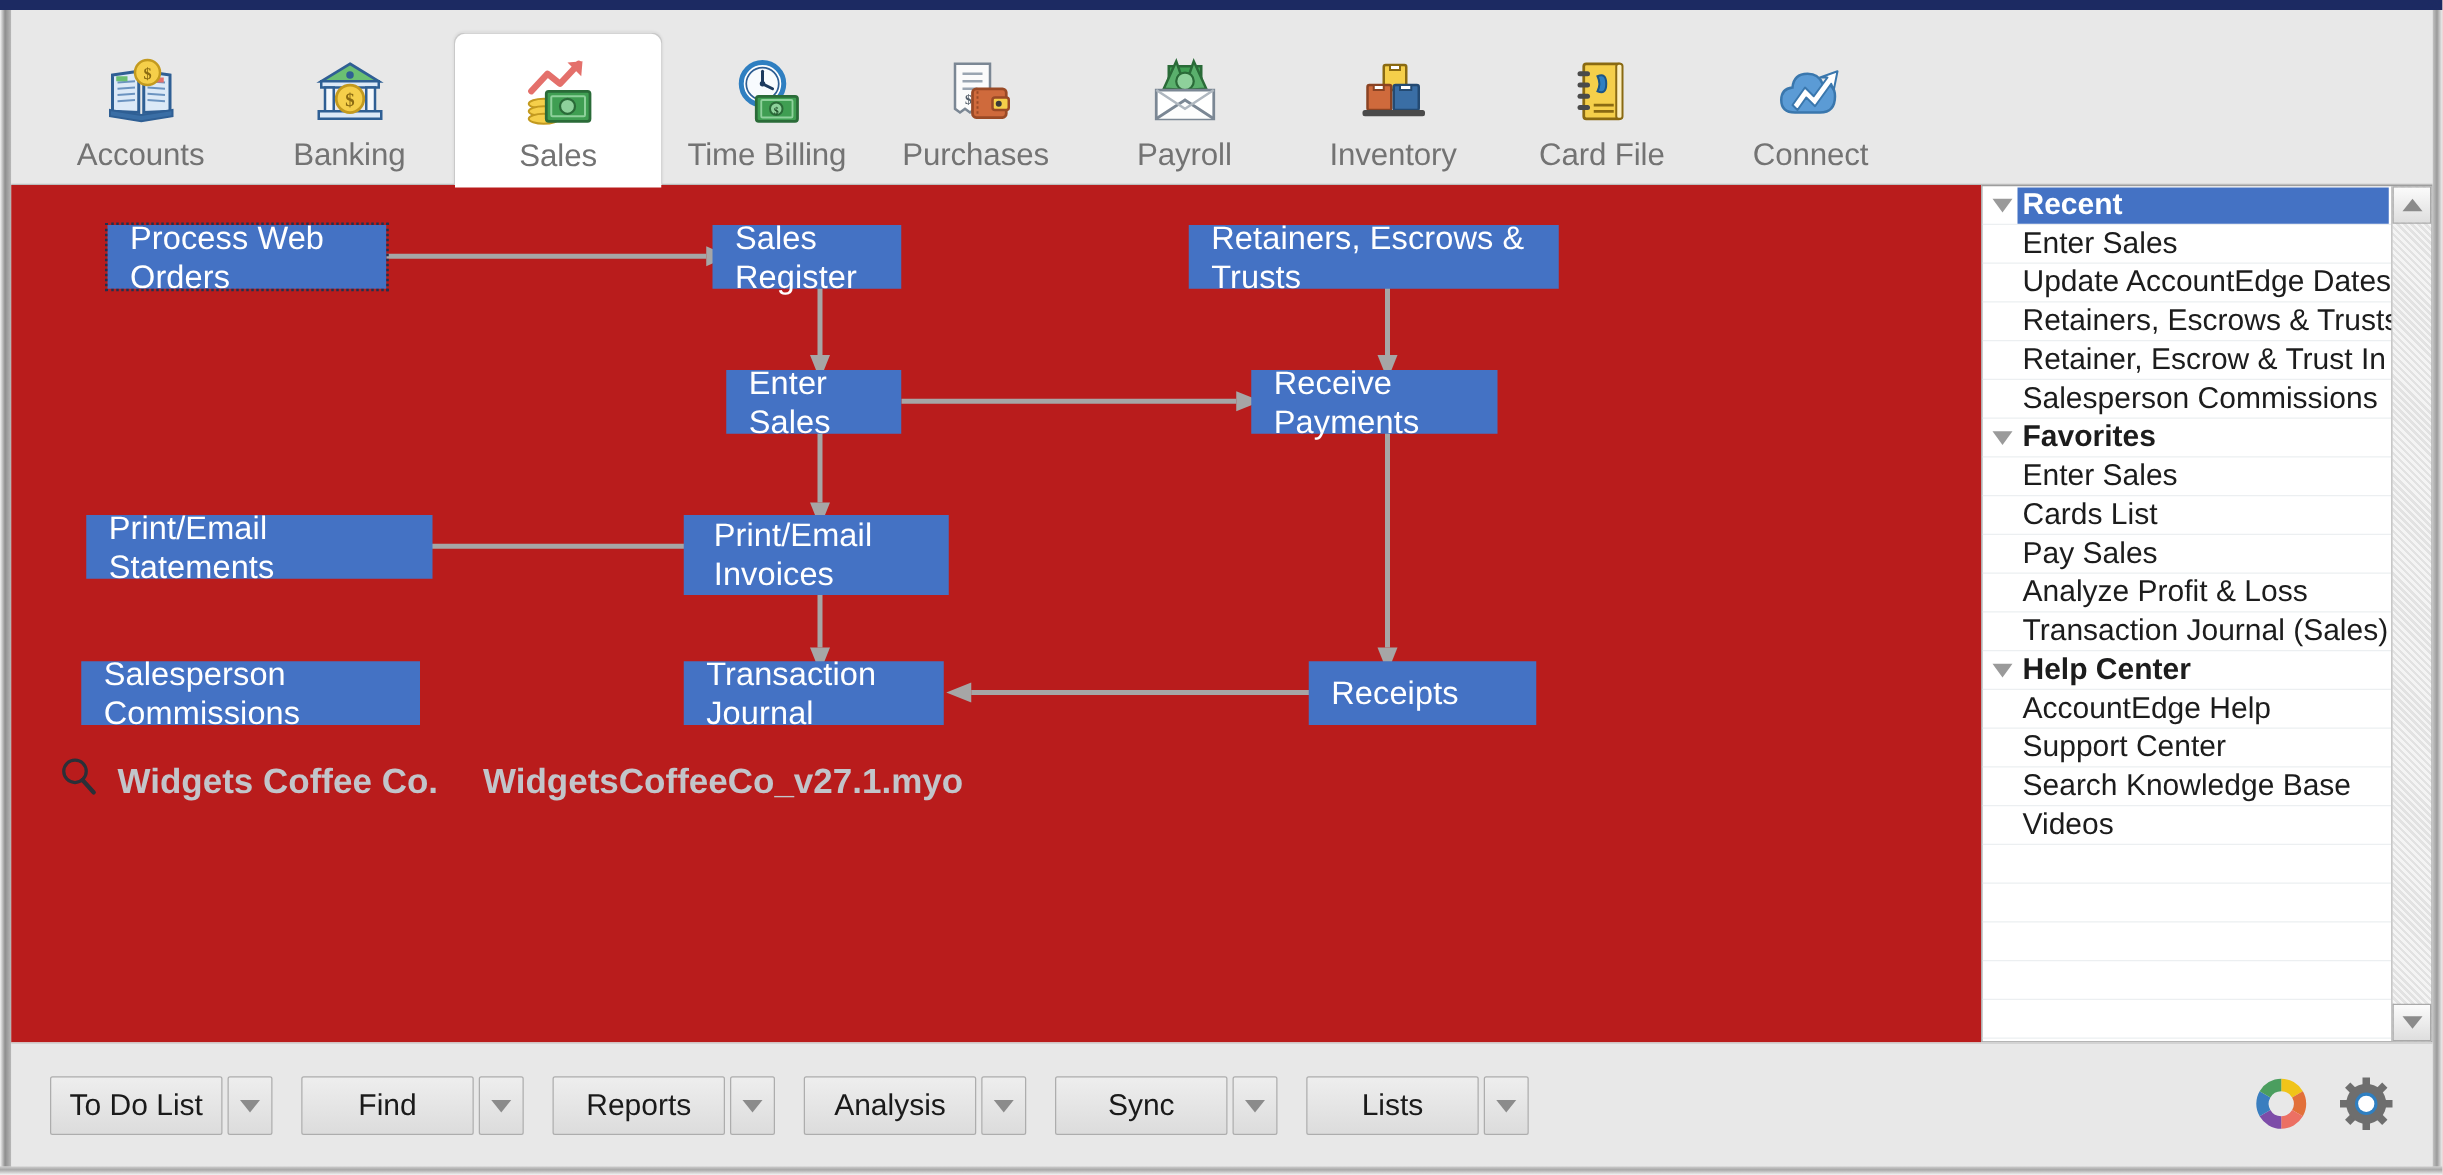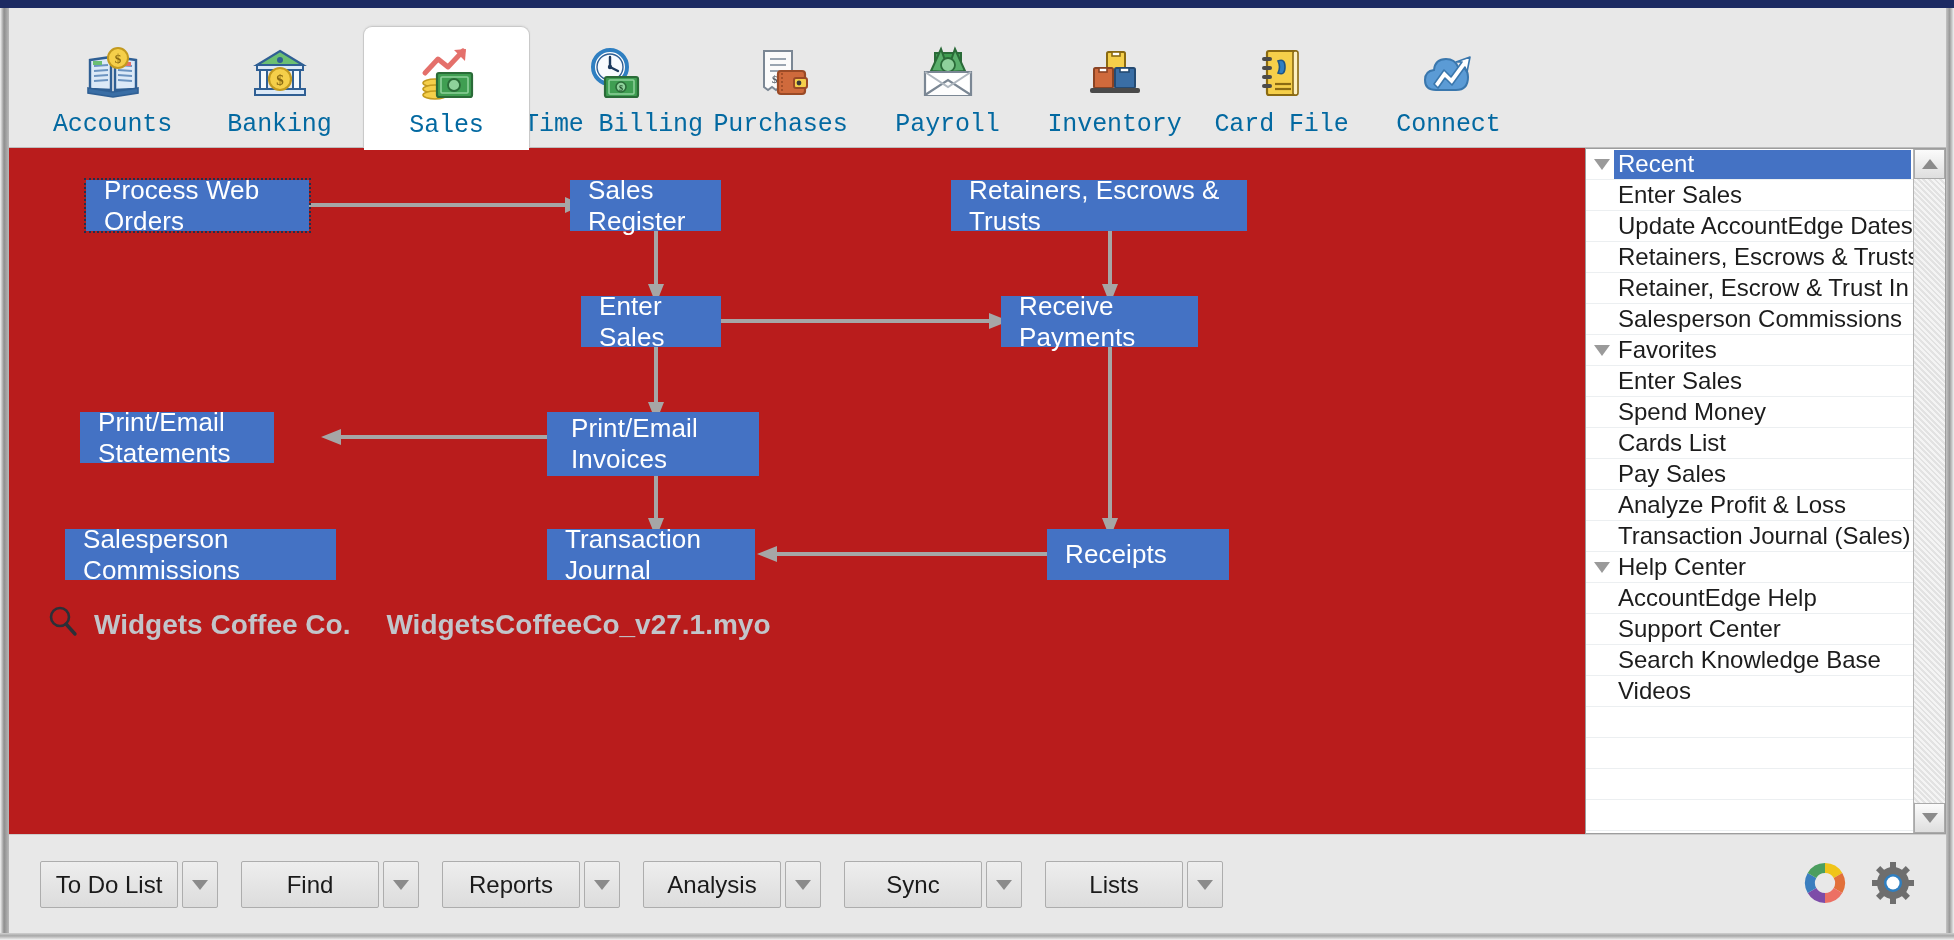--- a/index.html
+++ b/index.html
@@ -69,24 +69,23 @@
     content: ""; position: absolute; left: 0; right: 0; bottom: -2px;
     height: 3px; background: #ffffff;
   }
   .tab-icon {
     width: 62px; height: 62px;
     display: flex; align-items: center; justify-content: center;
   }
   .tab-label {
     margin-top: 6px;
     font-size: 25px;
-    color: #0369a1;
+    color: #737373;
     letter-spacing: -0.1px;
     white-space: nowrap;
-    font-family: Liberation Mono, monospace;
   }
 
   
   .canvas {
     position: absolute; left: 9px; top: 148px;
     width: 1576px; height: 686px;
     background: #b91c1c;
     overflow: hidden;
   }
   .node {
@@ -133,21 +132,21 @@
     height: 31px;
     border-bottom: 1px solid #eceff1;
     display: flex; align-items: center;
     font-size: 24px;
     color: #1c1c1c;
     white-space: nowrap;
     box-sizing: border-box;
     padding-right: 2px;
   }
   .srow.group {
-    font-weight: normal;
+    font-weight: bold;
     padding-left: 4px;
     text-align: right;
   }
   .srow.group .tri {
     width: 24px; height: 31px;
     display: flex; align-items: center; justify-content: center;
     flex: 0 0 auto;
   }
   .srow.group .tri svg { display: block; }
   .srow.group .gl {
@@ -477,21 +476,21 @@
     </div>
 
     <div class="node" style="left:572px; top:148px; width:140px; height:51px;">
       <span>Enter Sales</span>
     </div>
 
     <div class="node" style="left:992px; top:148px; width:197px; height:51px;">
       <span>Receive Payments</span>
     </div>
 
-    <div class="node" style="left:71px; top:264px; width:194px; height:51px;">
+    <div class="node" style="left:60px; top:264px; width:277px; height:51px;">
       <span>Print/Email Statements</span>
     </div>
 
     <div class="node" style="left:538px; top:264px; width:212px; height:64px;padding-left:24px;">
       <span>Print/Email Invoices</span>
     </div>
 
     <div class="node" style="left:56px; top:381px; width:271px; height:51px;">
       <span>Salesperson Commissions</span>
     </div>
@@ -546,23 +545,20 @@
         <div class="srow group">
           <span class="tri">
             <svg width="20" height="14" viewBox="0 0 20 14">
               <path d="M2 2 L18 2 L10 13 Z" fill="#9a9a9a"></path>
             </svg>
           </span>
           <span class="gl">Favorites</span>
         </div>
         <div class="srow item">
           <span>Enter Sales</span>
-        </div>
-        <div class="srow item">
-          <span>Spend Money</span>
         </div>
         <div class="srow item">
           <span>Cards List</span>
         </div>
         <div class="srow item">
           <span>Pay Sales</span>
         </div>
         <div class="srow item">
           <span>Analyze Profit &amp; Loss</span>
         </div>

